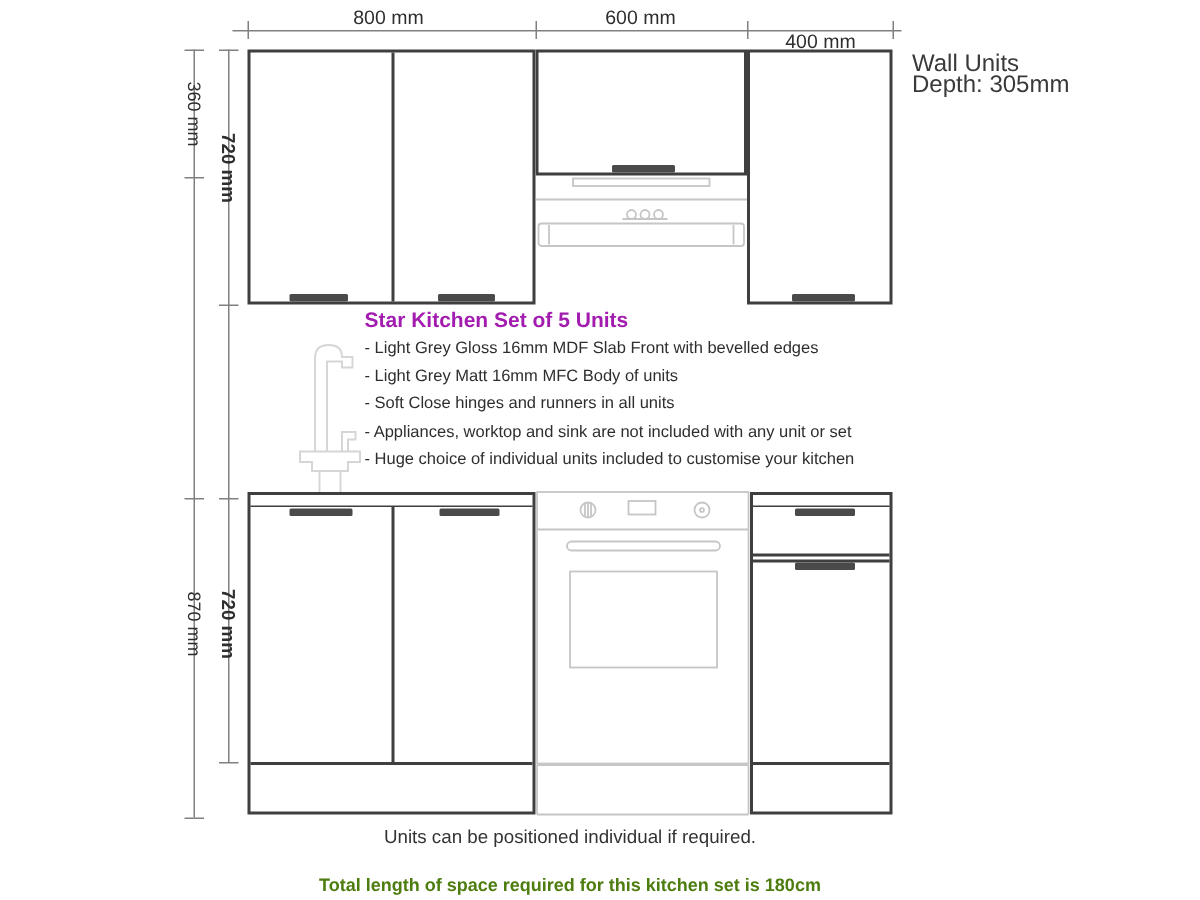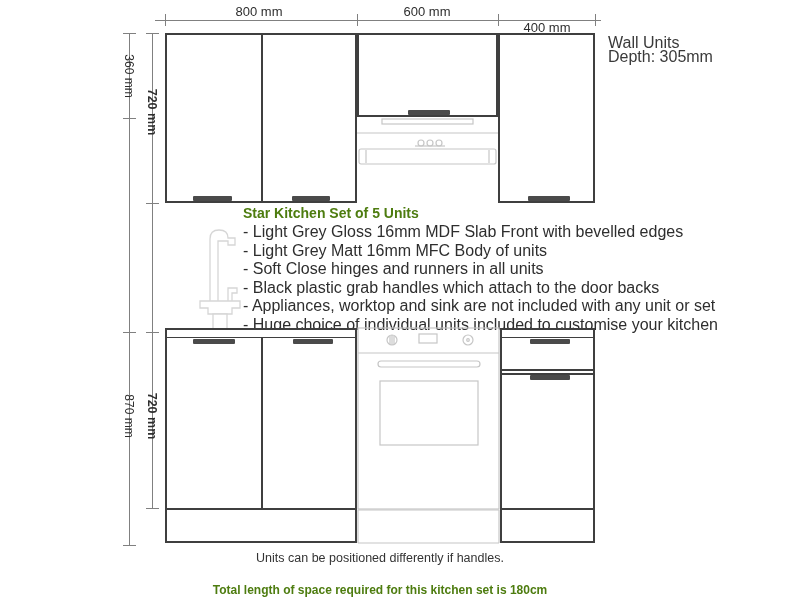--- a/index.html
+++ b/index.html
@@ -14,22 +14,22 @@
   .handle { position:absolute; background:#4a4a4a; border-radius:1px; }
   
   .dim { position:absolute; background:#808080; }
   .dim-label { position:absolute; font-size:13px; color:#2e2e2e; transform:translateX(-50%); white-space:nowrap; }
   .vlabel { position:absolute; font-size:12px; color:#2e2e2e; white-space:nowrap;
             transform:translate(-50%,-50%) rotate(90deg); }
   .vlabel.bold { font-weight:bold; font-size:12.5px; }
   
   .note { position:absolute; font-size:16px; line-height:14px; white-space:pre-line; color:#3a3a3a; }
   #base-note { line-height:12.5px; }
-  #spec-title { font-weight:bold; font-size:14px; line-height:19px; color:#4d7c0f; }
-  .bullet { display:block; font-size:16px; line-height:18.5px; color:#2e2e2e; white-space:nowrap; }
+  #spec-title { font-weight:bold; font-size:14px; line-height:19px; color:#a21caf; }
+  .bullet { display:block; font-size:11px; line-height:18.5px; color:#2e2e2e; white-space:nowrap; }
   #footer { position:absolute; left:130px; top:551px; width:500px; text-align:center; }
   #footer-note { font-size:12.5px; color:#333; }
   #footer-total { font-size:12px; font-weight:bold; color:#4d7c0f; margin-top:18px; }
   svg { display:block; }
 </style>
 </head>
 <body>
 
 <div id="stage">
 
@@ -82,21 +82,20 @@
       <line x1="9" y1="33" x2="9" y2="46"></line>
       <line x1="132" y1="33" x2="132" y2="46"></line>
     </g>
   </svg>
 
   <div class="abs" style="left:243px; top:204px;">
     <div id="spec-title">Star Kitchen Set of 5 Units</div>
     <span class="bullet">- Light Grey Gloss 16mm MDF Slab Front with bevelled edges</span>
     <span class="bullet">- Light Grey Matt 16mm MFC Body of units</span>
     <span class="bullet">- Soft Close hinges and runners in all units</span>
-    <span class="bullet">- Black plastic grab handles which attach to the door backs</span>
     <span class="bullet">- Appliances, worktop and sink are not included with any unit or set</span>
     <span class="bullet">- Huge choice of individual units included to customise your kitchen</span>
   </div>
 
   <svg class="abs" style="left:195px; top:226px;" width="50" height="106" viewBox="0 0 50 106">
     <g stroke="#d6d6d6" fill="#ffffff" stroke-width="1.3">
       <path d="M15,75 L15,13 Q15,4 24,4 Q33,4 33,12 L40,12 L40,19 L33,19 L33,15 L23,15 L23,75"></path>
       <path d="M33,62 L42,62 L42,67 L37,67 L37,76 L33,76 Z"></path>
       <path d="M5,75 L45,75 L45,82 L37,82 L37,88 L13,88 L13,82 L5,82 Z"></path>
       <path d="M18,88 L32,88 L32,104 L18,104 Z"></path>
@@ -135,17 +134,17 @@
   <div class="dkline" style="left:502px; top:369px; width:91px; height:1.5px;"></div>
   <div class="dkline" style="left:502px; top:373px; width:91px; height:1.5px;"></div>
   <div class="dkline" style="left:502px; top:508px; width:91px; height:2px;"></div>
   <div class="handle" style="left:530px; top:339px; width:40px; height:5px;"></div>
   <div class="handle" style="left:530px; top:375px; width:40px; height:5px;"></div>
 
   <div class="note" style="left:608px; top:36px;">Wall Units
 Depth: 305mm</div>
 
   <div id="footer">
-    <div id="footer-note">Units can be positioned differently if handles.</div>
+    <div id="footer-note">Units can be positioned individual if required.</div>
     <div id="footer-total">Total length of space required for this kitchen set is 180cm</div>
   </div>
 
 </div>
 
 </body></html>

